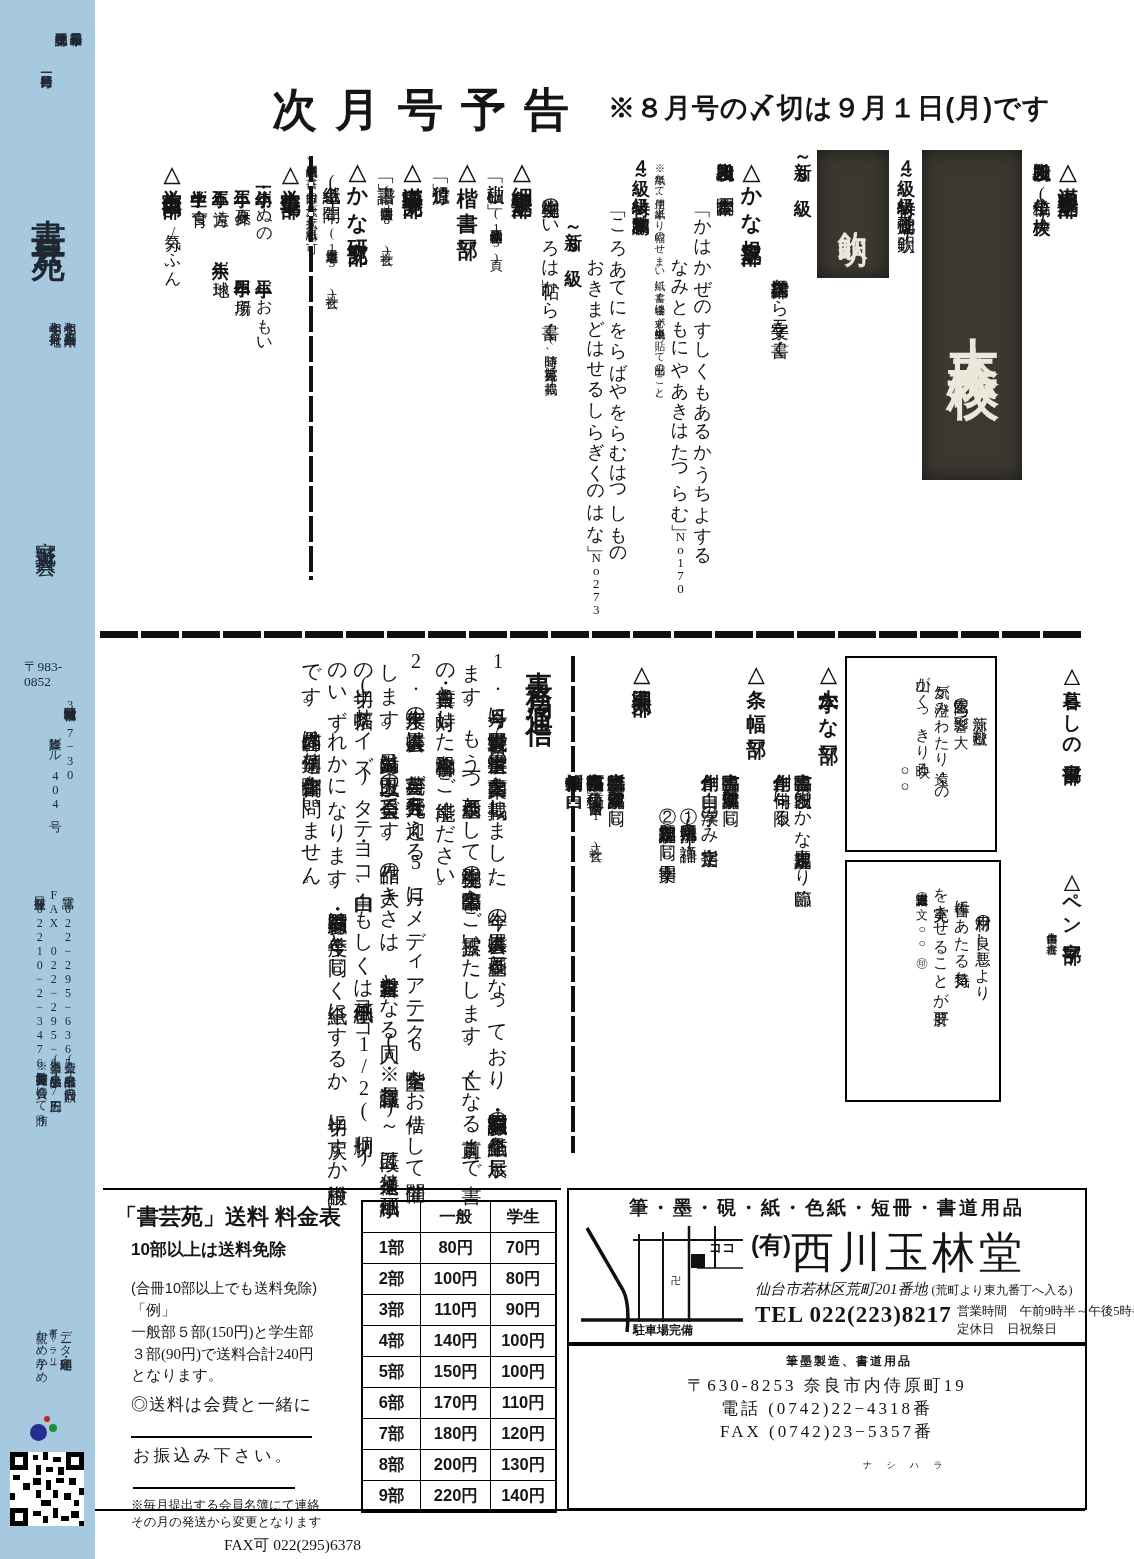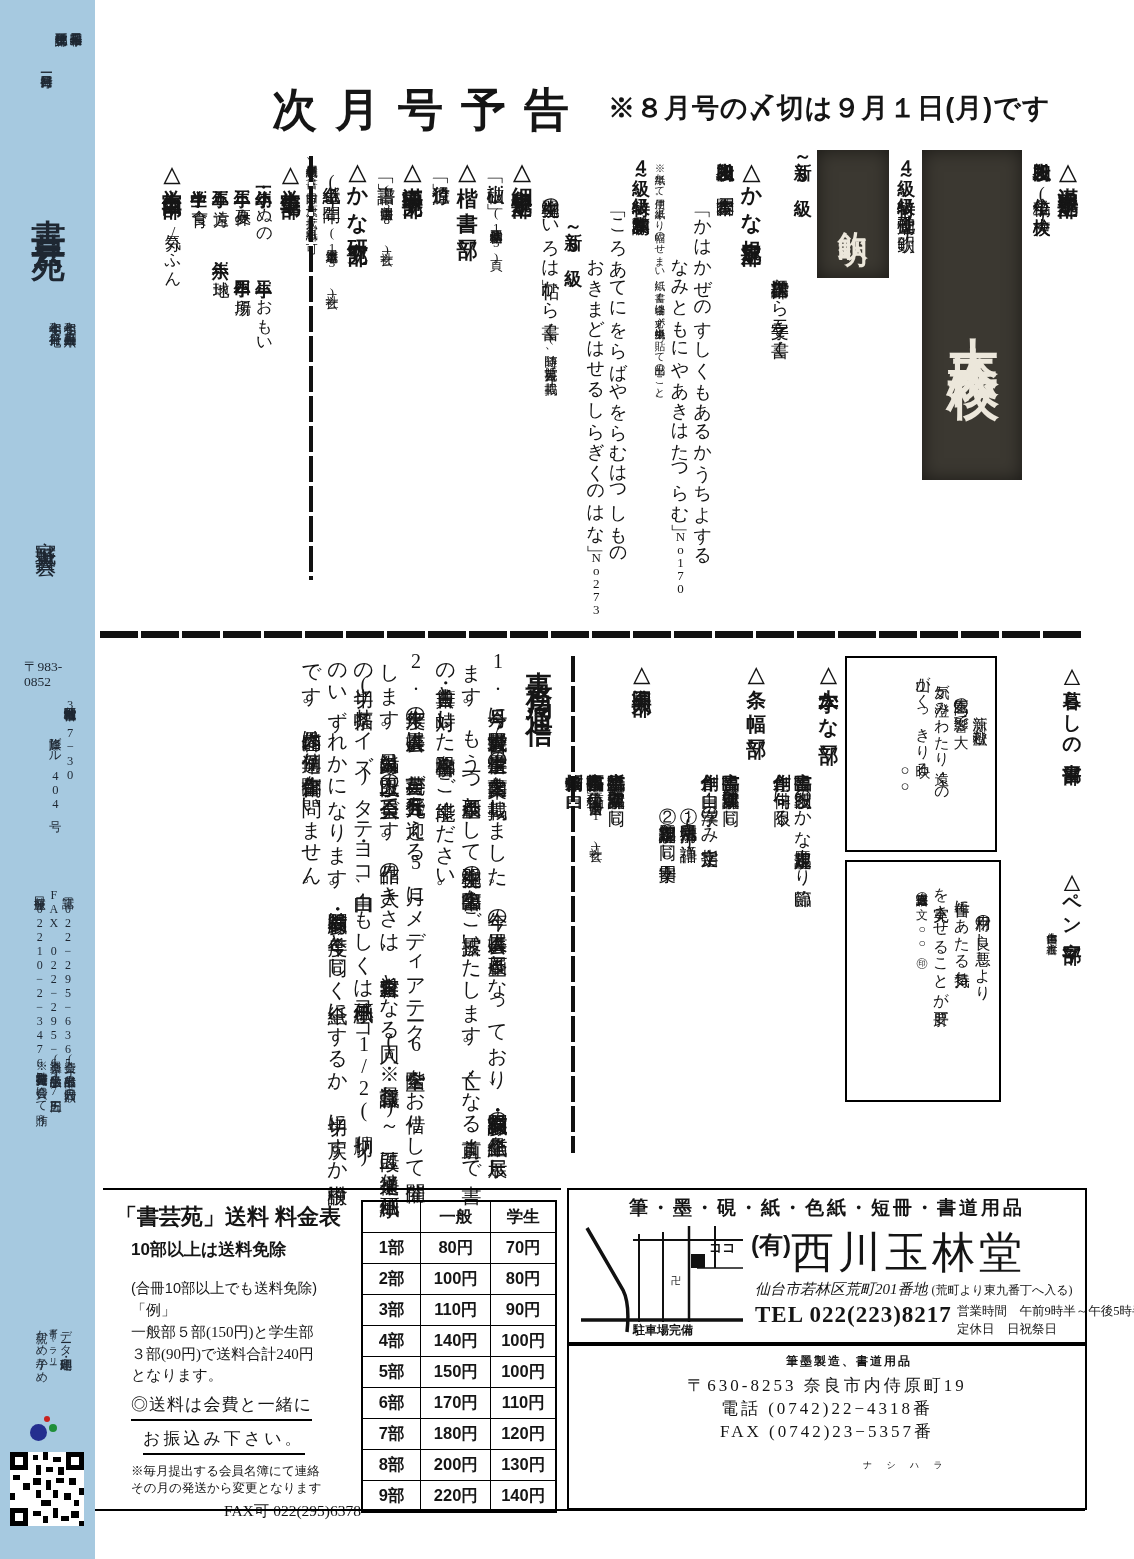--- a/index.html
+++ b/index.html
@@ -27,21 +27,21 @@
   .box div{white-space:nowrap;}
   
   .ship{position:absolute;left:103px;top:1188px;width:458px;height:318px;border-top:2px solid #000;}
   .ship-note{font-size:15px;line-height:1.45;}
   table.fee{border-collapse:collapse;width:196px;font-family:"Liberation Sans",sans-serif;}
   table.fee th,table.fee td{border:1px solid #000;text-align:center;font-size:16.5px;height:28px;font-weight:bold;}
   table.fee{border:2px solid #000;}
   .adbox{position:absolute;left:567px;width:516px;border:2.5px solid #000;background:#fff;}
   .center{text-align:center;}
   .sans{font-family:"Liberation Sans",sans-serif;}
-  .u2{display:inline-block;border-bottom:2px solid #000;padding-bottom:3px;}
+  .u2{display:inline-block;border-bottom:2px solid #000;padding-bottom:20px;}
 </style>
 </head>
 <body>
 
 <div class="page">
 
   <div class="sidebar">
     <div class="sb" style="top:24px;right:12px;height:200px;font-size:12.5px;">
       <div>昭和二十二年五月十二日</div>
       <div>第三種郵便物認可</div>
@@ -215,21 +215,21 @@
   <div class="ship">
     <div class="abs sans" style="left:12px;top:12px;font-size:22px;font-weight:bold;">「書芸苑」送料 料金表</div>
     <div class="abs" style="left:28px;top:48px;width:230px;">
       <div class="sans" style="font-size:17px;font-weight:bold;margin-bottom:18px;">10部以上は送料免除</div>
       <div class="sans" style="font-size:14.5px;margin-bottom:2px;">(合冊10部以上でも送料免除)</div>
       <div class="ship-note">「例」</div>
       <div class="ship-note">一般部５部(150円)と学生部</div>
       <div class="ship-note">３部(90円)で送料合計240円</div>
       <div class="ship-note" style="margin-bottom:6px;">となります。</div>
       <div><span class="u2" style="font-size:17px;letter-spacing:1px;">◎送料は会費と一緒に</span></div>
-      <div style="margin:6px 0 8px 12px;"><span class="u2" style="font-size:17px;letter-spacing:3px;">お振込み下さい。</span></div>
+      <div style="margin:6px 0 8px 2px;"><span class="u2" style="font-size:17px;letter-spacing:3px;">お振込み下さい。</span></div>
       <div class="sans" style="font-size:12.5px;">※毎月提出する会員名簿にて連絡</div>
       <div class="sans" style="font-size:12.5px;margin-bottom:4px;">その月の発送から変更となります</div>
       <div style="font-size:15.5px;text-align:right;">FAX可 022(295)6378</div>
     </div>
     <table class="fee abs" style="right:4px;top:10px;">
       <tbody>
           <tr>
         <th style="width:58px;"></th>
         <th style="width:70px;">一般</th>
         <th style="width:64px;">学生</th>

